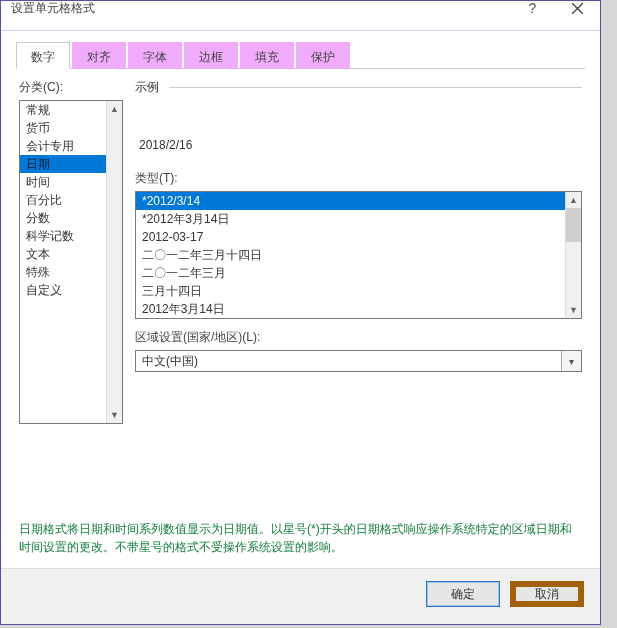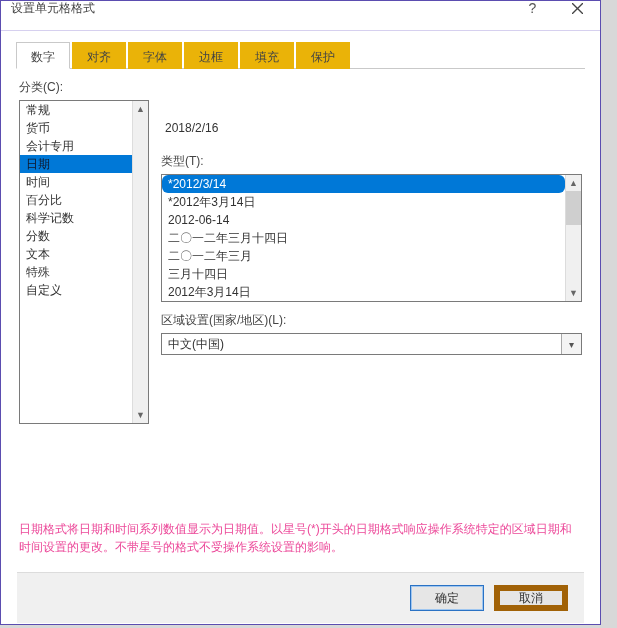--- a/index.html
+++ b/index.html
@@ -45,41 +45,41 @@
   }
   .tab {
     padding: 6px 14px;
     border: 1px solid transparent;
     border-bottom: none;
     margin-right: 2px;
     color: #444;
     cursor: pointer;
     position: relative;
     top: 1px;
-    background: #eab308;
+    background: #f0abfc;
   }
   .tab.active {
     border-color: #c9c9c9;
     border-bottom: 1px solid #fff;
     background: #fff;
     text-align: center;
   }
   .body {
     flex: 1;
     padding: 10px 18px 0 18px;
     display: flex;
     flex-direction: column;
   }
   .cols {
     display: flex;
     gap: 12px;
     height: 345px;
   }
   .label { color: #444; margin-bottom: 4px; }
-  .cat-col { width: 130px; display:flex; flex-direction:column; }
+  .cat-col { width: 104px; display:flex; flex-direction:column; }
   .cat-list {
     flex:1;
     border: 1px solid #7a7a7a;
     background: #fff;
     overflow: hidden;
     position: relative;
   }
   .cat-item {
     padding: 1px 6px;
     line-height: 16px;
@@ -108,21 +108,21 @@
     position:relative;
     overflow:hidden;
   }
   .type-items { position:absolute; left:0; right:16px; top:0; }
   .type-item {
     padding: 1px 6px;
     line-height: 16px;
     cursor:pointer;
     white-space:nowrap;
   }
-  .type-item.selected { background:#0078d7; color:#fff;border-radius:6px; }
+  .type-item.selected { background:#0078d7; color:#fff; }
   .type-scroll {
     position:absolute; right:0; top:0; bottom:0; width:16px;
     background:#f0f0f0; border-left:1px solid #dcdcdc;
     display:flex; flex-direction:column;
   }
   .sb-thumb { width:100%; background:#cfcfcf; }
   .sb-arrow { height:16px; display:flex; align-items:center; justify-content:center; font-size:9px; color:#666; }
   .sb-track { flex:1; position:relative; }
   .locale-select {
     position: relative;
@@ -135,27 +135,27 @@
   .locale-arrow {
     position:absolute; right:0; top:0; bottom:0; width:20px;
     border-left:1px solid #a8a8a8;
     display:flex; align-items:center; justify-content:center;
     font-size:10px; color:#555;
     background:#f4f4f4;
   }
   .desc {
     margin-top: 96px;
     line-height: 18px;
-    color: #ec4899;
+    color: #15803d;
   }
   .footer {
     height: 56px;
     border: 1px solid #dcdcdc;
     border-left:none; border-right:none; border-bottom:none;
-    margin: 16px;
+    margin: 0;
     padding: 12px 16px;
     display:flex; justify-content:flex-end; gap:10px;
     background:#f0f0f0;
   }
   .btn {
     width: 74px; height: 26px;
     border:6px solid #a16207;
     background:#e6e6e6;
     display:flex; align-items:center; justify-content:center;
     cursor:pointer;
@@ -192,45 +192,49 @@
     <div class="cols">
       <div class="cat-col">
         <div class="label">分类(C):</div>
         <div class="cat-list">
           <div class="cat-item">常规</div>
           <div class="cat-item">货币</div>
           <div class="cat-item">会计专用</div>
           <div class="cat-item selected">日期</div>
           <div class="cat-item">时间</div>
           <div class="cat-item">百分比</div>
+          <div class="cat-item">分数</div>
           <div class="cat-item">科学记数</div>
-          <div class="cat-item">分数</div>
           <div class="cat-item">文本</div>
           <div class="cat-item">特殊</div>
           <div class="cat-item">自定义</div>
           <div class="cat-scroll">
             <div class="sb-arrow">▲</div>
             <div class="sb-arrow" style="position:absolute;bottom:0;left:0;right:0">▼</div>
           </div>
         </div>
       </div>
 
       <div class="right-col">
 
         <div class="group">
+          <div class="group-head">
+            <span>示例</span>
+            <span class="line"></span>
+          </div>
           <div class="sample-box">2018/2/16</div>
         </div>
 
         <div class="group">
           <div class="label">类型(T):</div>
           <div class="type-list">
             <div class="type-items">
               <div class="type-item selected">*2012/3/14</div>
               <div class="type-item">*2012年3月14日</div>
-              <div class="type-item">2012-06-14</div>
+              <div class="type-item">2012-03-17</div>
               <div class="type-item">二〇一二年三月十四日</div>
               <div class="type-item">二〇一二年三月</div>
               <div class="type-item">三月十四日</div>
               <div class="type-item">2012年3月14日</div>
             </div>
             <div class="type-scroll">
               <div class="sb-arrow">▲</div>
               <div class="sb-track">
                   <div class="sb-thumb" style="height:34px"></div>
                 </div>

